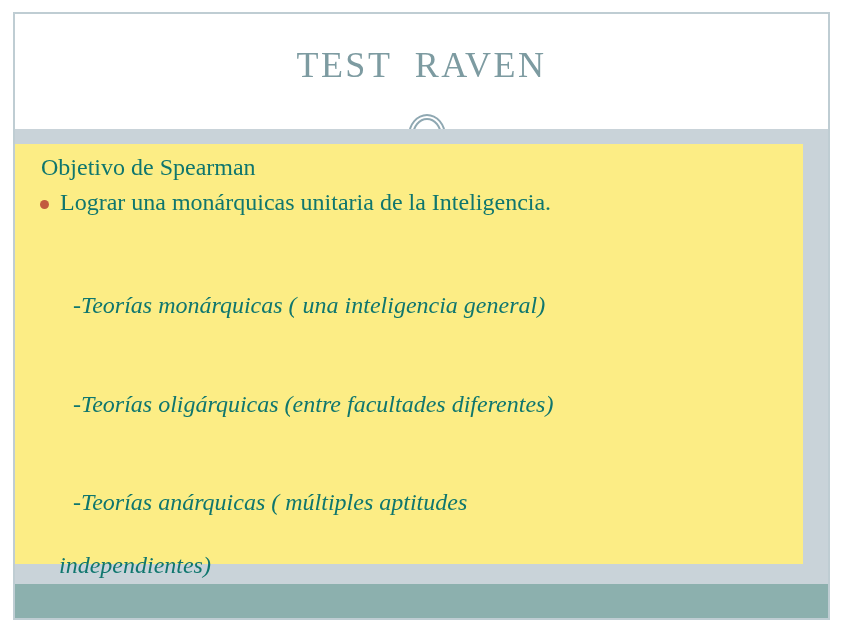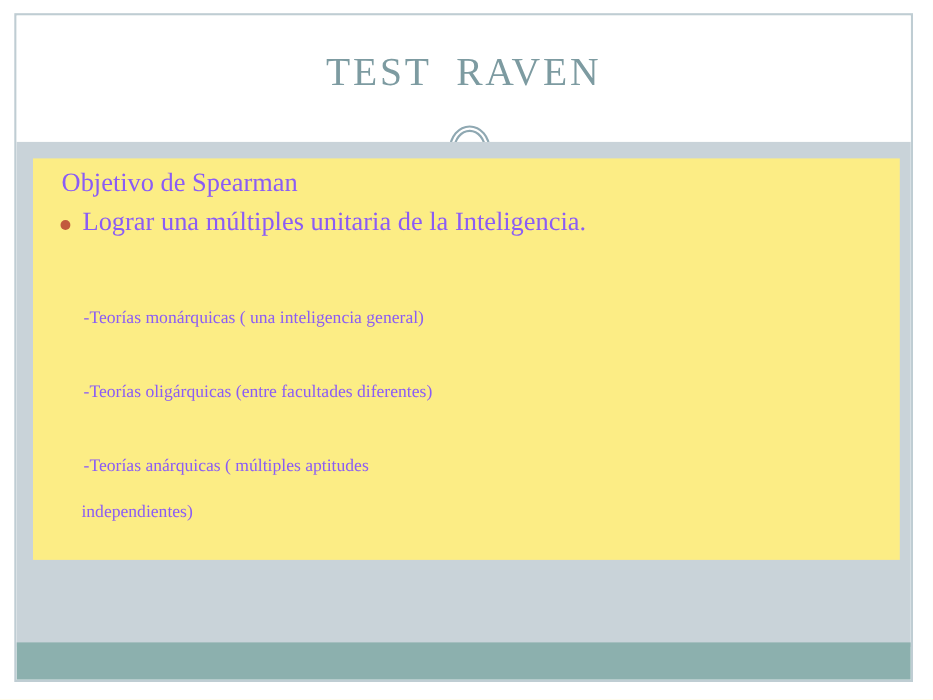--- a/index.html
+++ b/index.html
@@ -113,28 +113,28 @@
     left: 0;
     bottom: 0;
     width: 100%;
     height: 34px;
     background: #8cb0ae;
   }
 
   
   #content-card {
     position: absolute;
-    left: 15px;
+    left: 0;
     top: 130px;
     width: 788px;
-    height: 365px;
+    height: 420px;
     background: #fced85;
     box-sizing: border-box;
     padding: 6px 14px 0 14px;
-    color: #8b5cf6;
+    color: #0f766e;
   }
 
   .heading-line {
     font-size: 24px;
     line-height: 1.30;
     margin: 2px 0 2px 12px;
     white-space: pre-wrap;
   }
 
   .bullet-row {
@@ -155,24 +155,25 @@
     font-size: 24px;
     line-height: 1.28;
     white-space: pre-wrap;
   }
 
   .spacer-line {
     height: 34px;
   }
 
   .dash-item {
-    font-size: 16px;
+    font-size: 24px;
     line-height: 1.30;
     margin: 5px 0 5px 8px;
     white-space: pre-wrap;
+    font-style: italic;
   }
   .dash-item .cont {
     display: block;
     margin-left: 22px;
   }
 </style>
 </head>
 <body>
 
 <div id="slide">
@@ -191,21 +192,21 @@
   <div id="body-band"></div>
 
   <div id="footer-band"></div>
 
   <div id="content-card">
 
     <div class="heading-line">Objetivo de Spearman</div>
 
     <div class="bullet-row">
       <span class="bullet-dot"></span>
-      <span class="bullet-text">Lograr una múltiples unitaria de la Inteligencia.</span>
+      <span class="bullet-text">Lograr una monárquicas unitaria de la Inteligencia.</span>
     </div>
 
 
     <div class="spacer-line"></div>
 
     <div class="dash-item">
       <span>-Teorías monárquicas ( una inteligencia general)</span>
     </div>
 
     <div class="dash-item">

